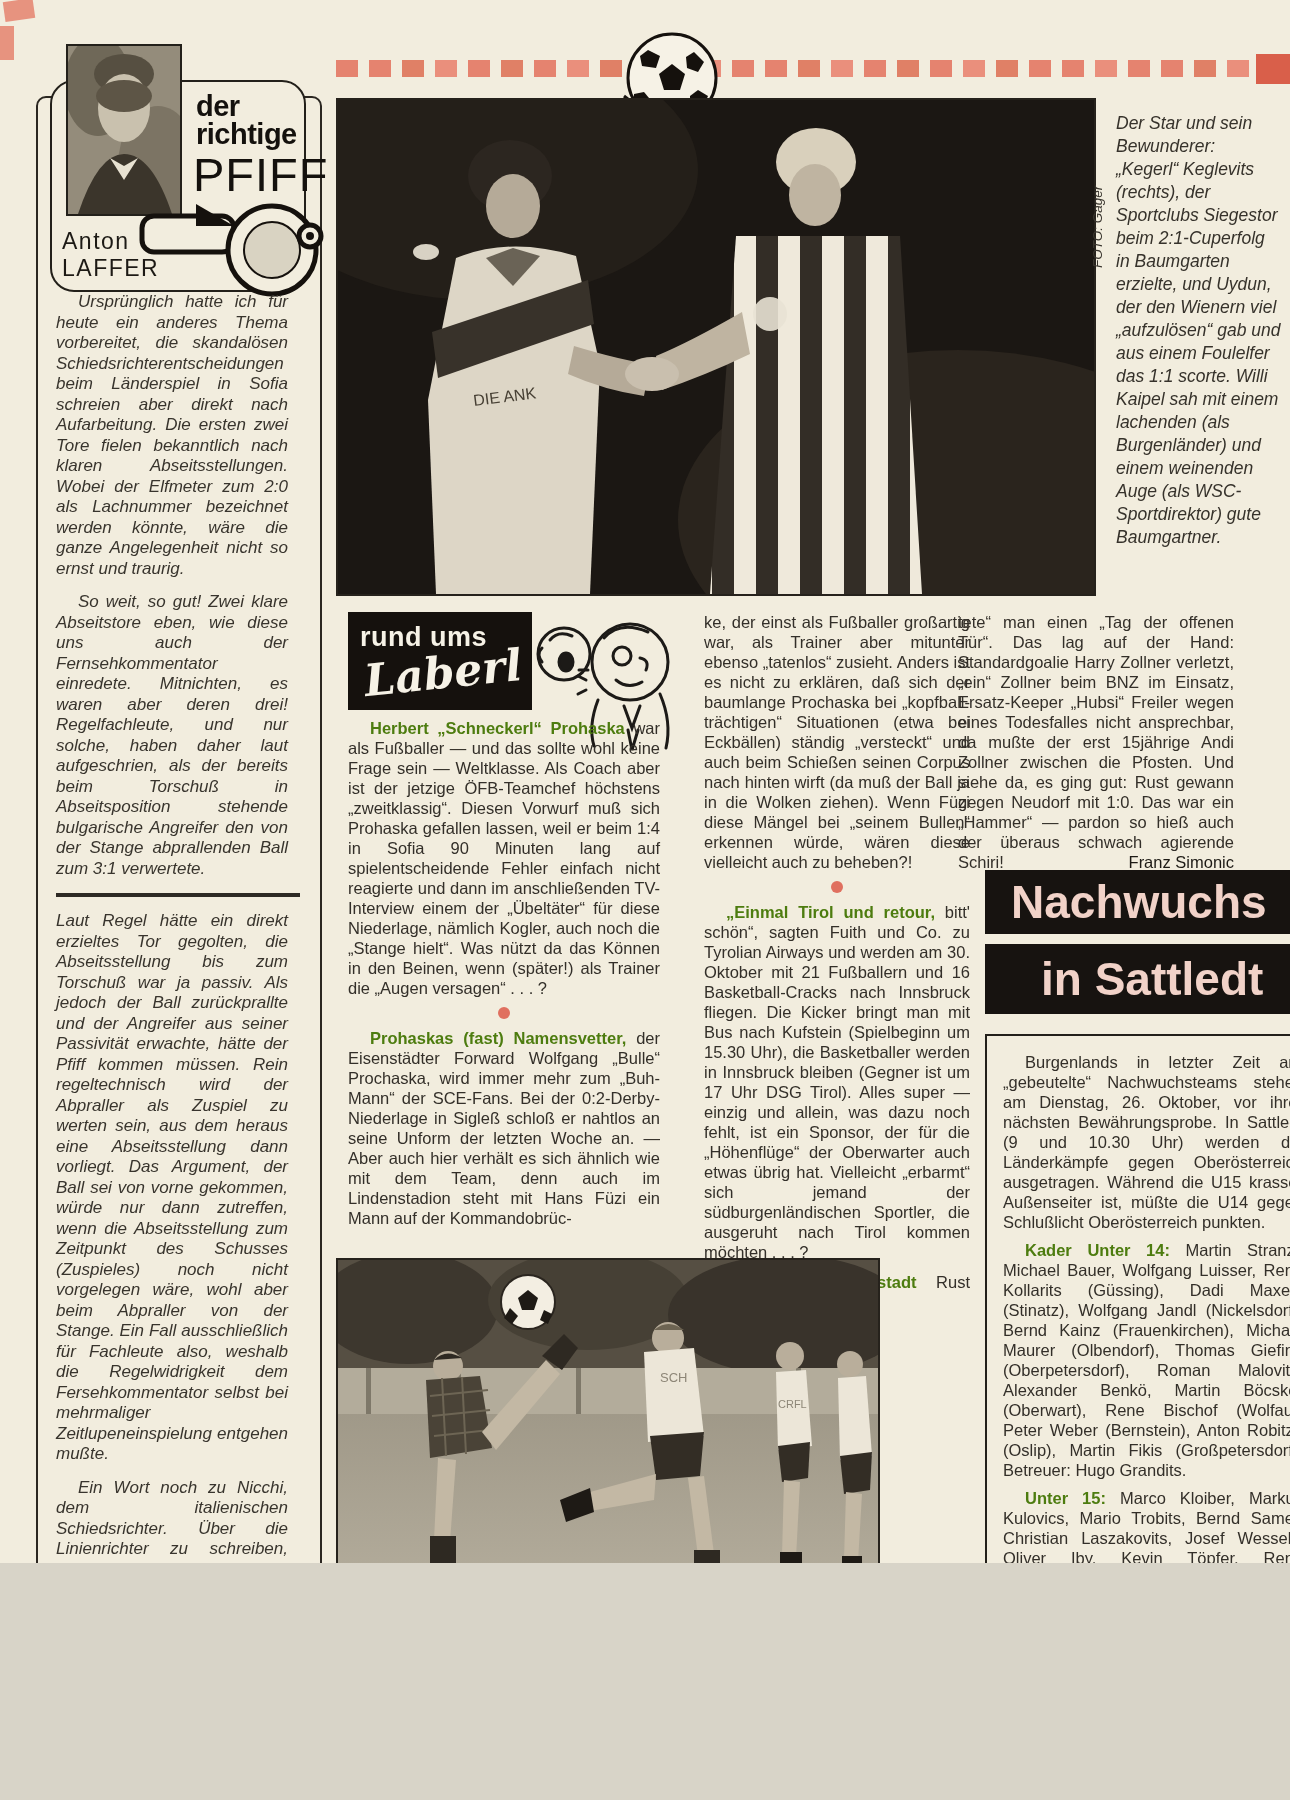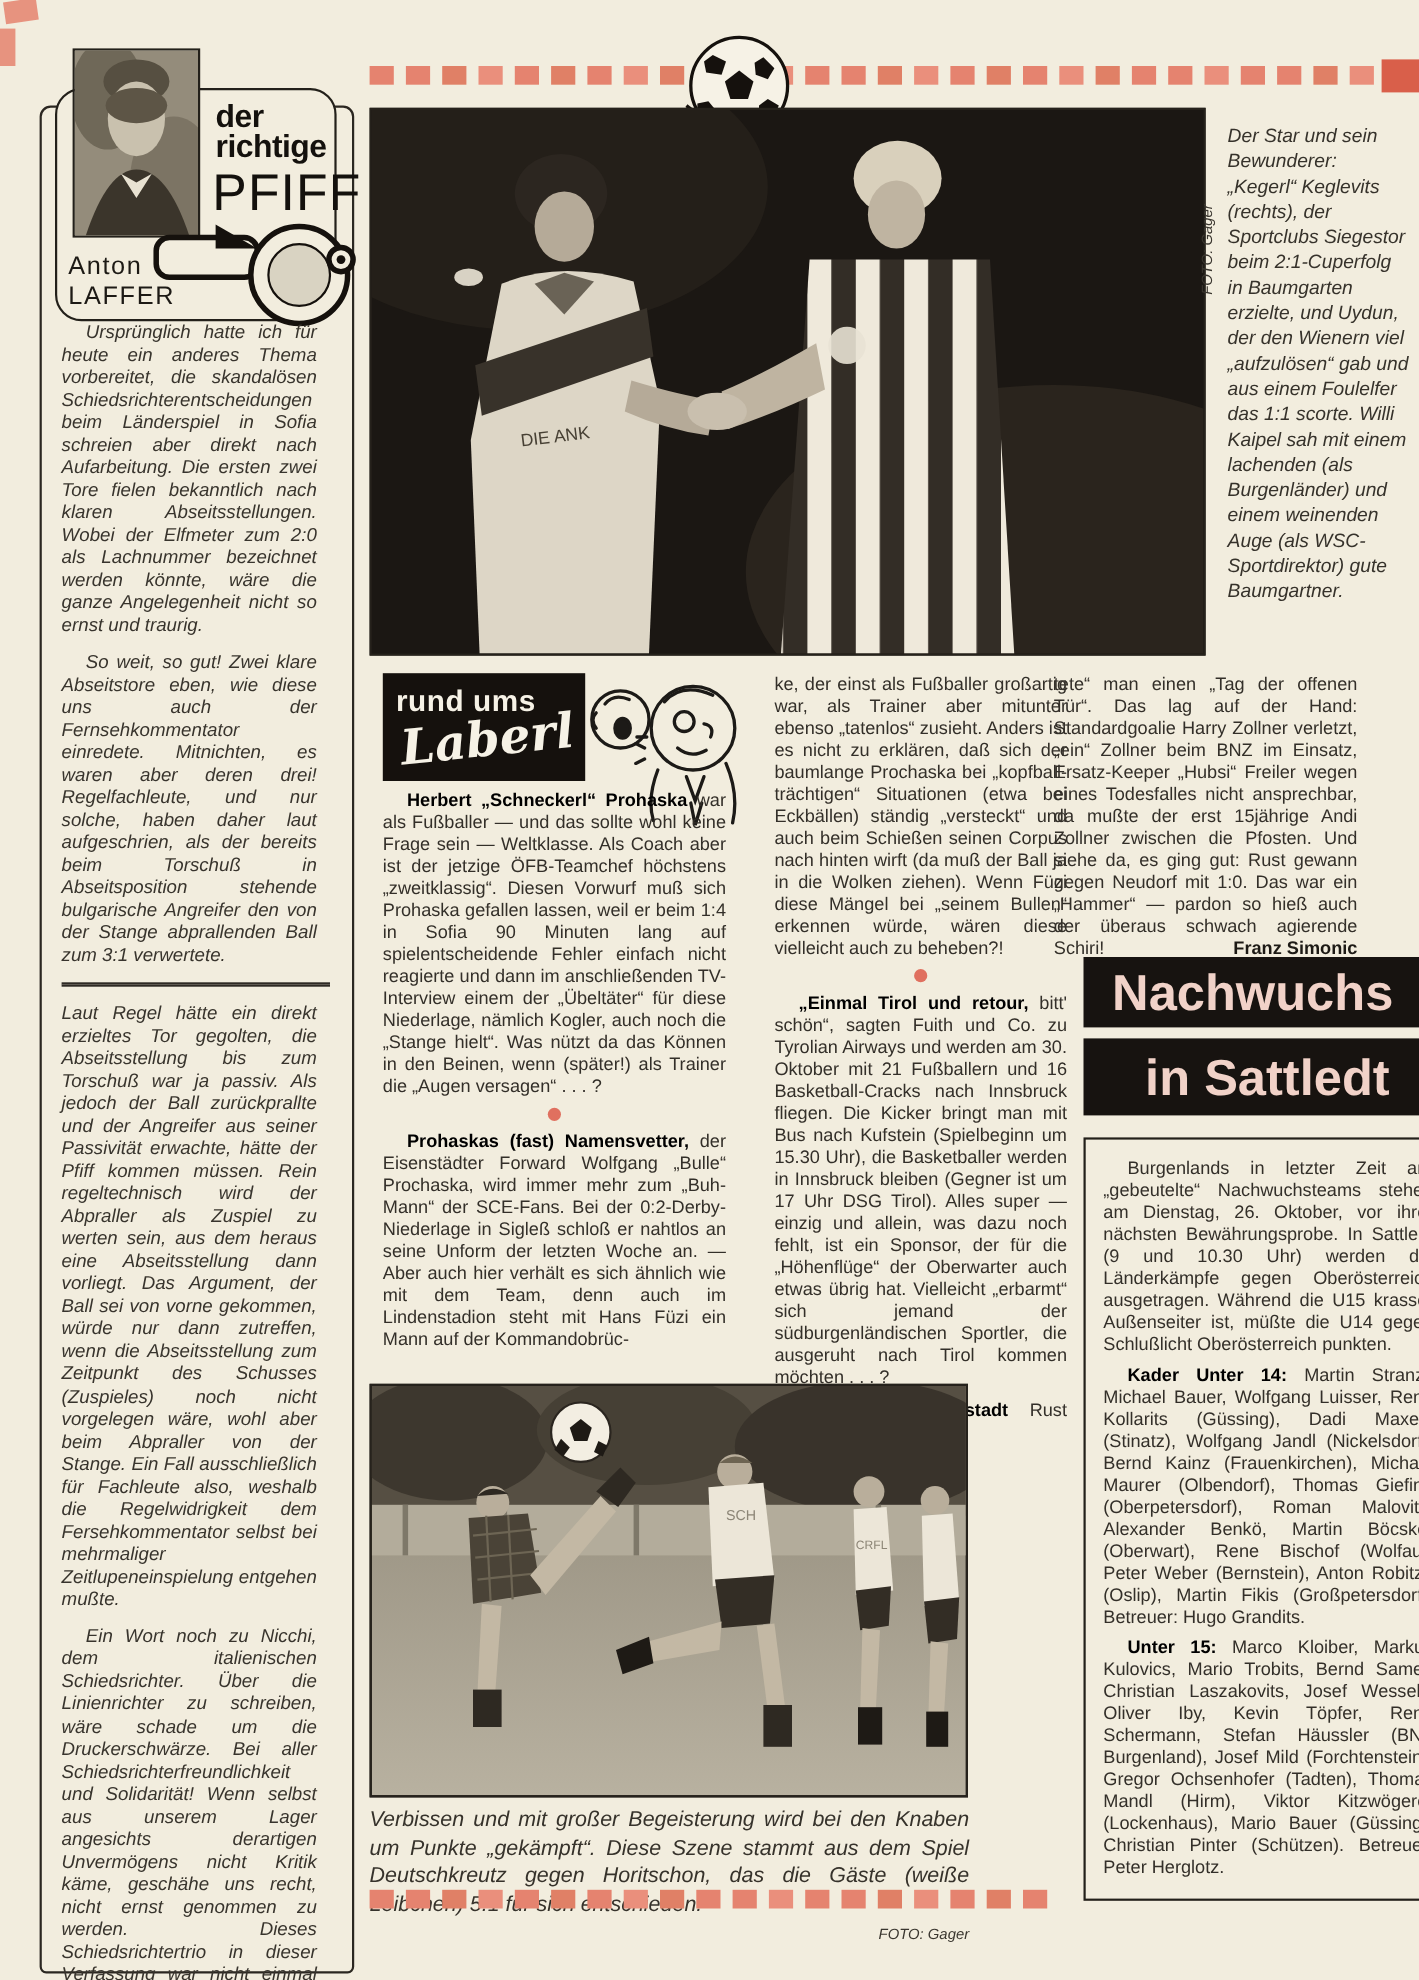--- a/index.html
+++ b/index.html
@@ -1,17 +1,17 @@
 <!DOCTYPE html>
 <html><head>
 <meta charset="utf-8">
 <style>
   html,body{margin:0;padding:0;background:#d8d4c8;}
   .page{
-    position:relative; width:1290px; height:1800px; margin:0 auto;
+    position:relative; width:1290px; height:1563px; margin:0 auto;
     background:#f2edde; overflow:hidden;
     font-family:"Liberation Sans", sans-serif; color:#332f29;
   }
   
   .dash-strip{position:absolute; display:flex; gap:11px;}
   .dash-strip .sq{width:22px; height:17px; background:#e5836f;}
   .dash-strip .sq:nth-child(3n){background:#e08066;}
   .dash-strip .sq:nth-child(4n){background:#ea8f7c;}
   .red-block{position:absolute; background:#d95f4a;}
   .corner-smudge{position:absolute; background:#e5836f; opacity:.85;}
@@ -44,23 +44,23 @@
     writing-mode:vertical-rl; transform:rotate(180deg);
     font-style:italic; font-size:13.5px; color:#3a362f;
   }
   .cap-right{position:absolute; left:1116px; top:112px; width:166px;
     font-style:italic; font-size:17.5px; line-height:23px; color:#36322b; text-align:left;}
   
   .colmid p{margin:0; font-size:16.5px; line-height:20px; text-align:justify; color:#332f29;}
   .col2{position:absolute; left:348px; top:718px; width:312px;}
   .col3{position:absolute; left:676px; top:612px; width:266px;margin-left:28px;}
   .col4{position:absolute; left:958px; top:612px; width:276px;}
-  .lead{font-weight:bold; color:#000000;}
+  .lead{font-weight:bold; color:#4d7c0f;}
   .bullet{width:12px; height:12px; border-radius:50%; background:#e0705f; margin:9px auto;}
-  .sig-inline{float:right; font-weight:bold; color:#1d1a15;}
+  .sig-inline{float:right; font-weight:normal; color:#1d1a15;}
   
   .laberl-box{position:absolute; left:348px; top:612px; width:184px; height:98px; background:#15110d; color:#f6f2e6; overflow:hidden;}
   .laberl-l1{font-weight:800; font-size:27px; margin:10px 0 0 12px; letter-spacing:0.5px;}
   .laberl-l2{font-family:"DejaVu Serif", serif; font-style:italic; font-weight:bold; font-size:44px; margin:-6px 0 0 16px; transform:rotate(-6deg); display:inline-block;}
   .cartoon{position:absolute; left:528px; top:596px;}
   
   .bar{position:absolute; left:985px; width:332px; background:#171310; color:#f1d2c8; font-weight:800;
        display:flex; align-items:center;}
   .bar1{top:870px; height:64px; font-size:46px; padding-left:26px;}
   .bar2{top:944px; height:70px; font-size:46px; padding-left:56px;}

